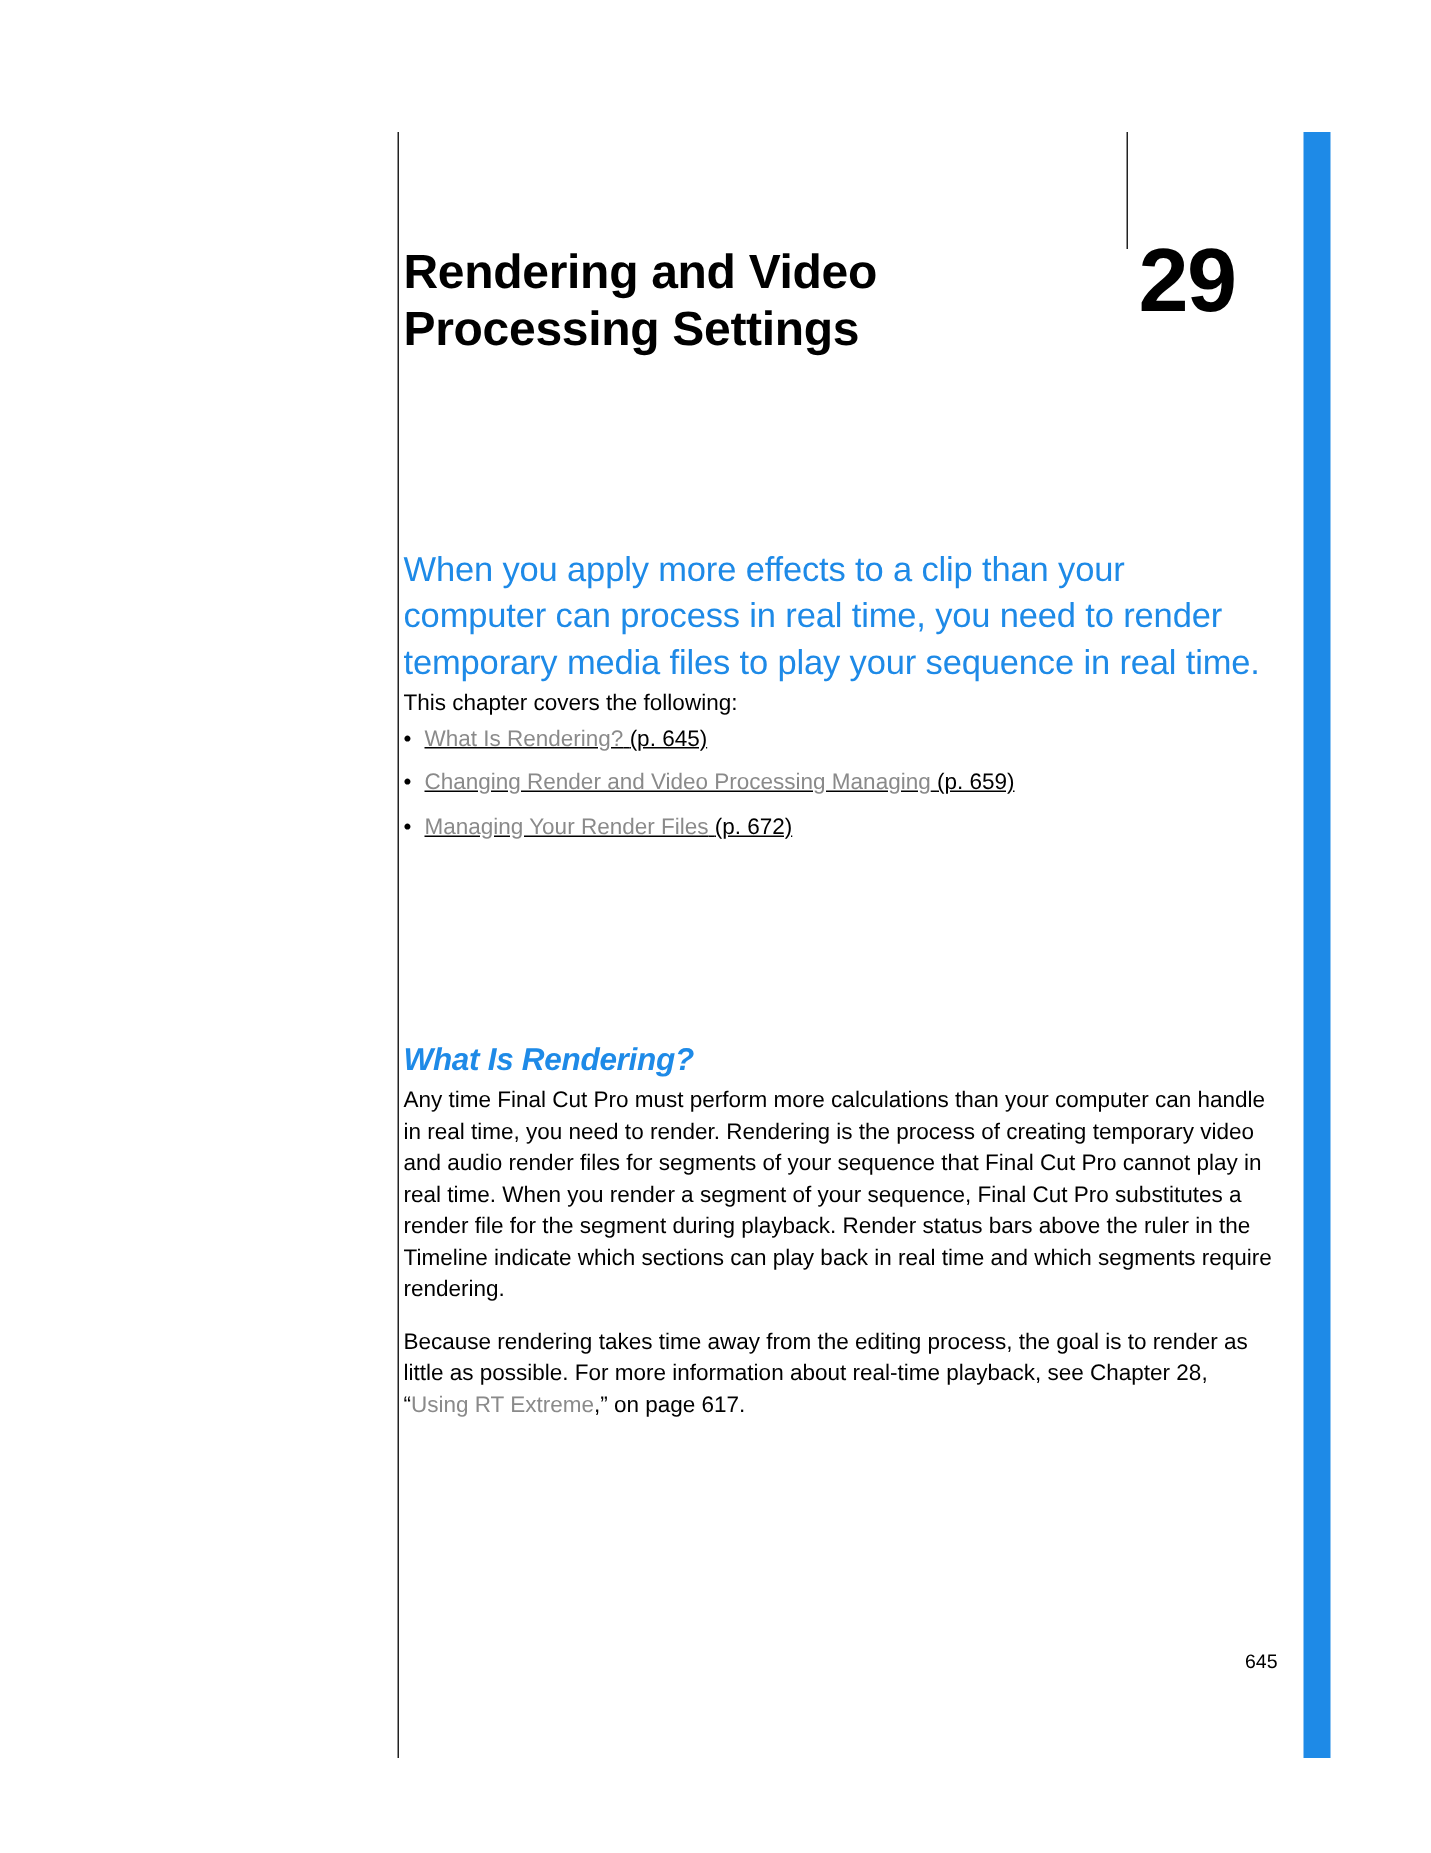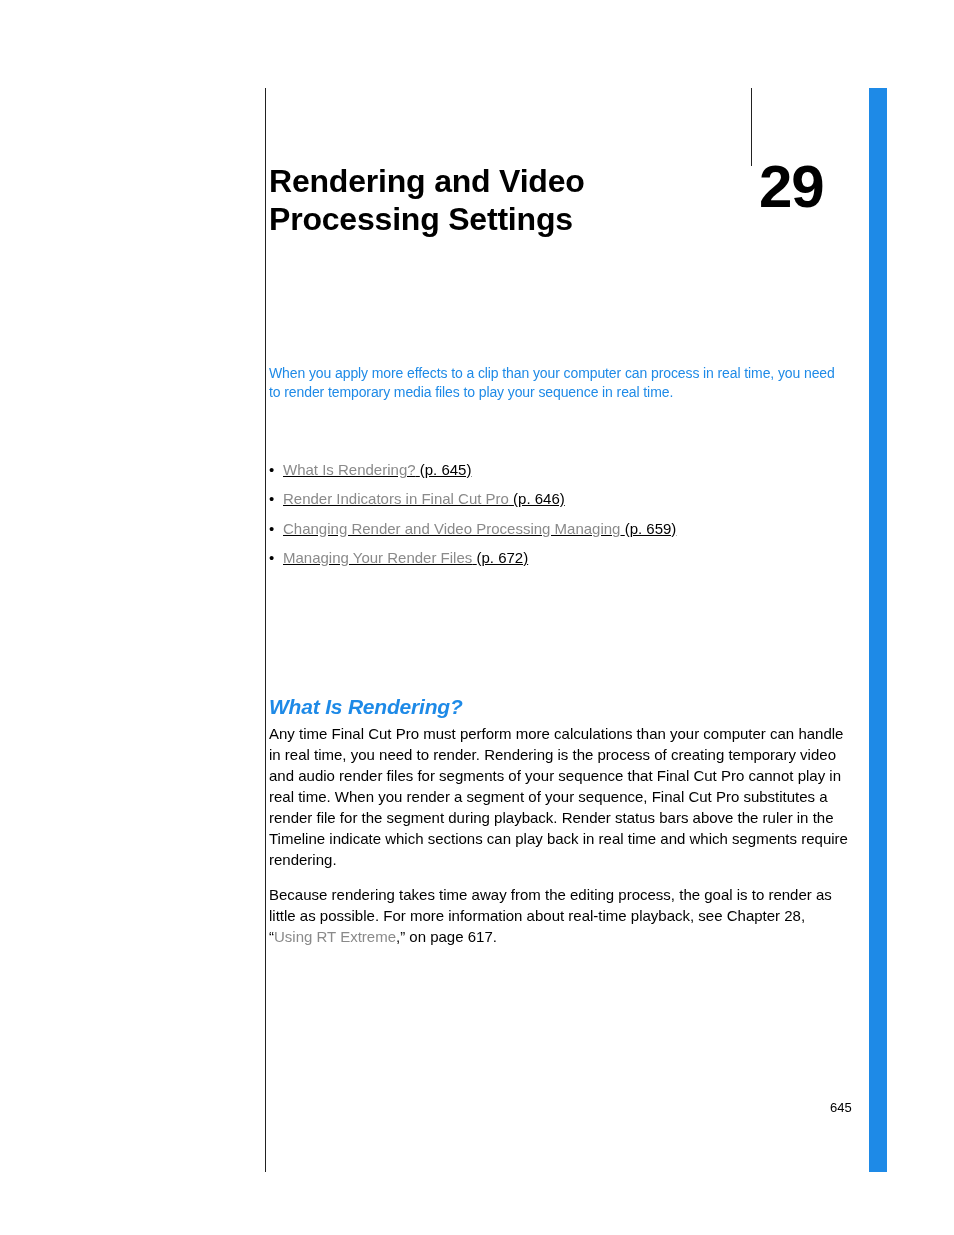--- a/index.html
+++ b/index.html
@@ -62,21 +62,21 @@
     font-size: 60px;
     font-weight: 600;
     letter-spacing: -1px;
   }
   .intro {
     position: absolute;
     left: 269px;
     top: 364px;
     width: 579px;
     color: #1e8ae7;
-    font-size: 14px;
+    font-size: 23px;
     line-height: 1.35;
     letter-spacing: -0.1px;
   }
   .covers {
     position: absolute;
     left: 269px;
     top: 460px;
     width: 579px;
     font-size: 15px;
   }
@@ -139,23 +139,23 @@
   <div class="blue-tab"></div>
 
   <div class="chapter-area">
     <div class="chapter-title">Rendering and Video Processing Settings</div>
   </div>
   <div class="chapter-number">29</div>
 
   <div class="intro">When you apply more effects to a clip than your computer can process in real time, you need to render temporary media files to play your sequence in real time.</div>
 
   <div class="covers">
+    <p class="lead">This chapter covers the following:</p>
     <ul>
       <li><span class="grey">What Is Rendering?</span> <span>(p. 645)</span></li>
-      <li><span class="grey">Render Indicators in Final Cut Pro</span> <span>(p. 646)</span></li>
       <li><span class="grey">Changing Render and Video Processing Managing</span> <span>(p. 659)</span></li>
       <li><span class="grey">Managing Your Render Files</span> <span>(p. 672)</span></li>
     </ul>
   </div>
 
   <div class="section h-what">
     <h2 class="section-heading">What Is Rendering?</h2>
     <p class="body">Any time Final Cut Pro must perform more calculations than your computer can handle in real time, you need to render. Rendering is the process of creating temporary video and audio render files for segments of your sequence that Final Cut Pro cannot play in real time. When you render a segment of your sequence, Final Cut Pro substitutes a render file for the segment during playback. Render status bars above the ruler in the Timeline indicate which sections can play back in real time and which segments require rendering.</p>
     <p class="body">
       <span>Because rendering takes time away from the editing process, the goal is to render as little as possible. For more information about real-time playback, see Chapter 28, “</span><span class="grey">Using RT Extreme</span><span>,” on page 617.</span>

